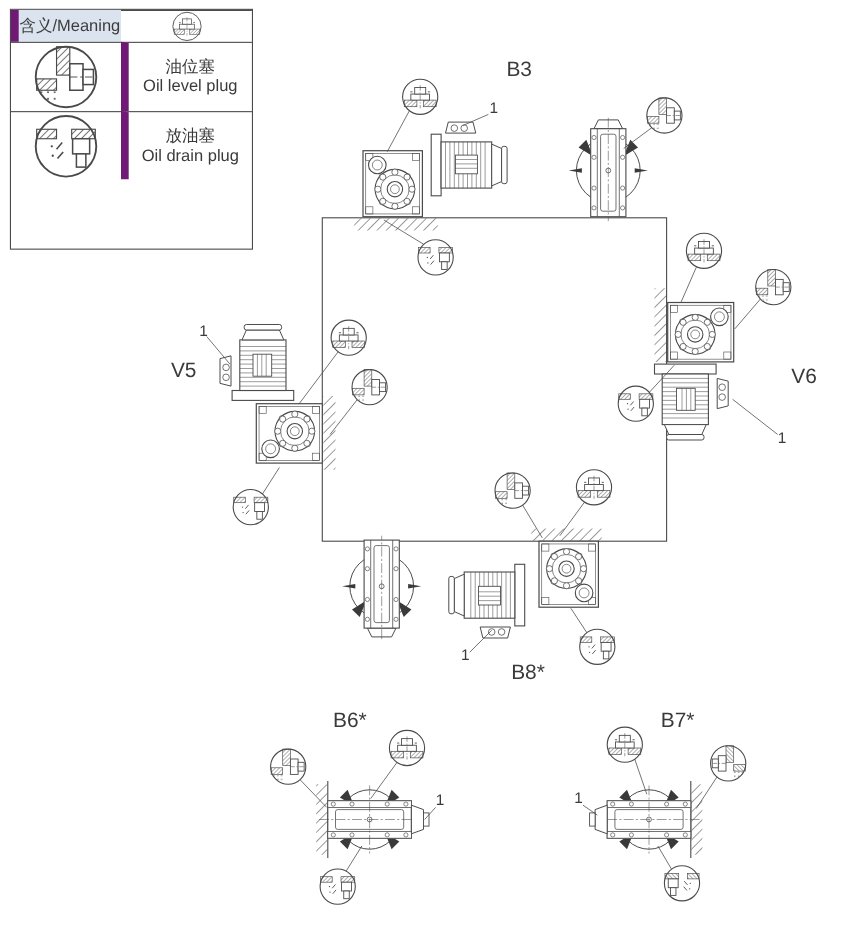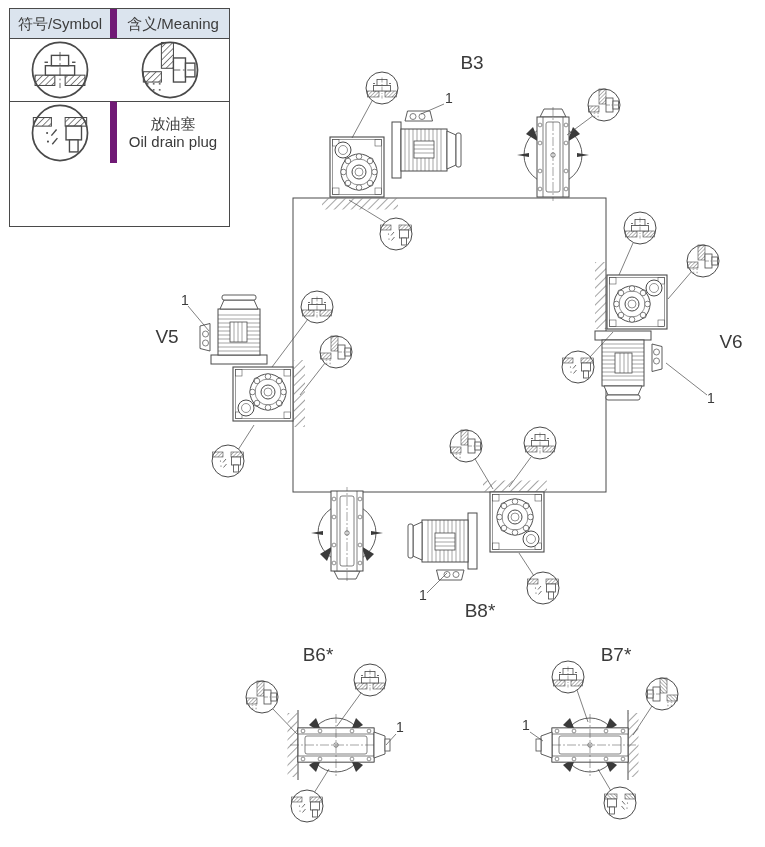--- a/index.html
+++ b/index.html
@@ -284,34 +284,37 @@
     </g>
     <use href="#sym-breather" transform="translate(568,677)"></use>
     <use href="#sym-level" transform="translate(662,694) scale(-1,1)"></use>
     <use href="#sym-drain" transform="translate(620,803) scale(-1,1)"></use>
     <text class="pos-label" x="616" y="661" text-anchor="middle">B7*</text>
     <text class="callout" x="526" y="730" text-anchor="middle">1</text>
   </g>
 </svg>
 
 <div class="legend">
-  <div class="lg-cell lg-header first-col first-row">符号/Symbol</div>
   <div class="lg-cell lg-header first-row">含义/Meaning</div>
 
   <div class="lg-cell first-col">
     <svg width="96" height="60" viewBox="0 0 96 60">
       <use href="#sym-breather" transform="translate(48,30) scale(1.72)"></use>
     </svg>
   </div>
 
   <div class="lg-cell first-col">
     <svg width="96" height="60" viewBox="0 0 96 60">
       <use href="#sym-level" transform="translate(48,30) scale(1.72)"></use>
     </svg>
   </div>
+  <div class="lg-cell">
+    <div>油位塞</div>
+    <div>Oil level plug</div>
+  </div>
 
   <div class="lg-cell first-col">
     <svg width="96" height="60" viewBox="0 0 96 60">
       <use href="#sym-drain" transform="translate(48,30) scale(1.72)"></use>
     </svg>
   </div>
   <div class="lg-cell">
     <div>放油塞</div>
     <div>Oil drain plug</div>
   </div>

